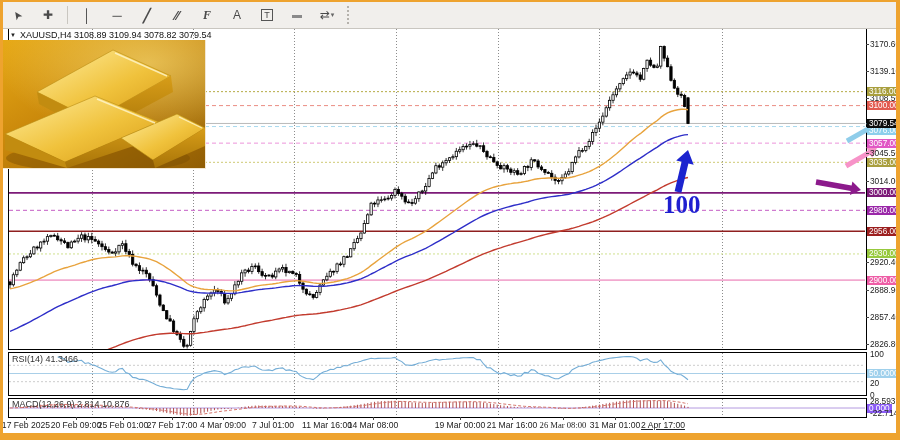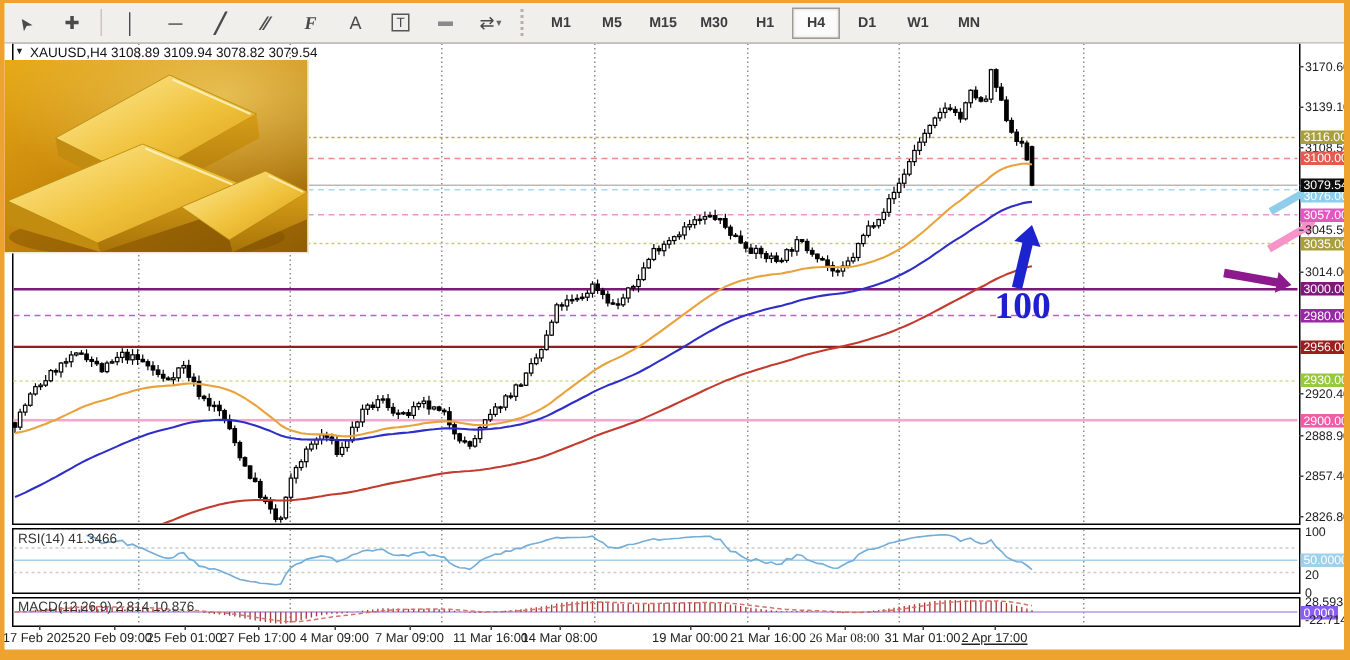--- a/index.html
+++ b/index.html
@@ -80,31 +80,20 @@
           <span class="tb-ico ico-boxed">T</span>
         </div>
         <div class="tb-btn">
           <span class="tb-ico ico-rect">▬</span>
         </div>
         <div class="tb-btn">
           <span class="tb-ico ">⇄</span>
           <span class="tb-caret">▾</span>
         </div>
         <div class="tb-handle"></div>
-      </div>
-    <div id="timeframes" style="display:flex;align-items:center;">
-        <div class="tf-btn">M1</div>
-        <div class="tf-btn">M5</div>
-        <div class="tf-btn">M15</div>
-        <div class="tf-btn">M30</div>
-        <div class="tf-btn">H1</div>
-        <div class="tf-btn active">H4</div>
-        <div class="tf-btn">D1</div>
-        <div class="tf-btn">W1</div>
-        <div class="tf-btn">MN</div>
       </div>
   </div>
 
   <div id="chart-region">
     <svg id="chart-svg" width="900" height="440" viewBox="0 0 900 440">
         <defs>
           <clipPath id="clipMain">
             <rect x="8" y="28" width="858" height="321"></rect>
           </clipPath>
         </defs>
@@ -847,21 +836,21 @@
         <div class="time-label" style="left: 26px;">17 Feb 2025</div>
         <div style="position: absolute; left: 26px; top: 417px; width: 1px; height: 3px; background: rgb(68, 68, 68);"></div>
         <div class="time-label" style="left: 76px;">20 Feb 09:00</div>
         <div style="position: absolute; left: 76px; top: 417px; width: 1px; height: 3px; background: rgb(68, 68, 68);"></div>
         <div class="time-label" style="left: 123px;">25 Feb 01:00</div>
         <div style="position: absolute; left: 123px; top: 417px; width: 1px; height: 3px; background: rgb(68, 68, 68);"></div>
         <div class="time-label" style="left: 172px;">27 Feb 17:00</div>
         <div style="position: absolute; left: 172px; top: 417px; width: 1px; height: 3px; background: rgb(68, 68, 68);"></div>
         <div class="time-label" style="left: 223px;">4 Mar 09:00</div>
         <div style="position: absolute; left: 223px; top: 417px; width: 1px; height: 3px; background: rgb(68, 68, 68);"></div>
-        <div class="time-label" style="left: 273px;">7 Mar 09:00</div>
+        <div class="time-label" style="left: 273px;">7 Jul 01:00</div>
         <div style="position: absolute; left: 273px; top: 417px; width: 1px; height: 3px; background: rgb(68, 68, 68);"></div>
         <div class="time-label" style="left: 327px;">11 Mar 16:00</div>
         <div style="position: absolute; left: 327px; top: 417px; width: 1px; height: 3px; background: rgb(68, 68, 68);"></div>
         <div class="time-label" style="left: 373px;">14 Mar 08:00</div>
         <div style="position: absolute; left: 373px; top: 417px; width: 1px; height: 3px; background: rgb(68, 68, 68);"></div>
         <div class="time-label" style="left: 460px;">19 Mar 00:00</div>
         <div style="position: absolute; left: 460px; top: 417px; width: 1px; height: 3px; background: rgb(68, 68, 68);"></div>
         <div class="time-label" style="left: 512px;">21 Mar 16:00</div>
         <div style="position: absolute; left: 512px; top: 417px; width: 1px; height: 3px; background: rgb(68, 68, 68);"></div>
         <div class="time-label" style="left: 563px; font-family: Liberation Serif, serif;">26 Mar 08:00</div>

